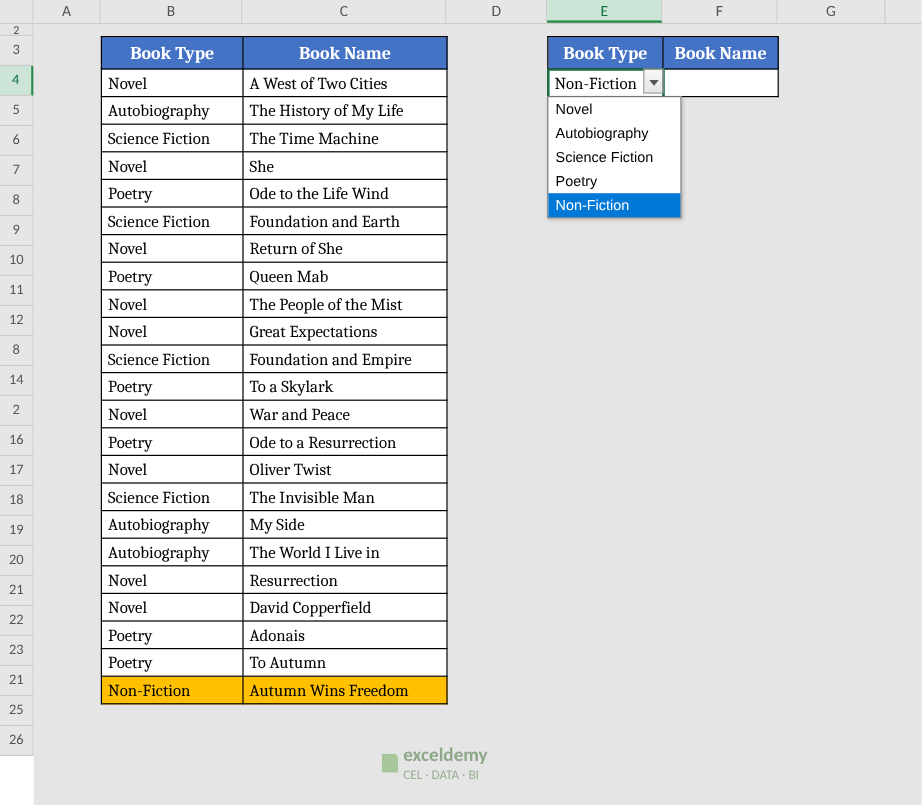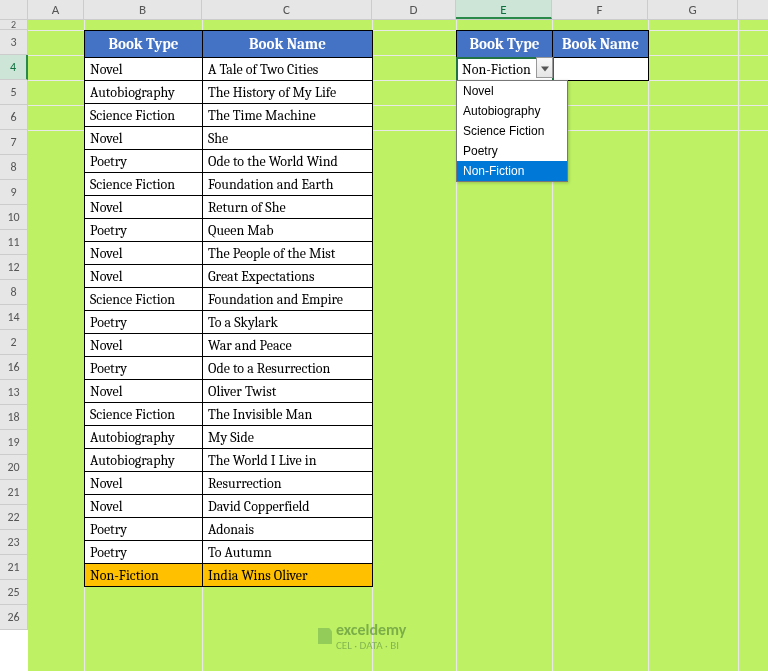--- a/index.html
+++ b/index.html
@@ -54,21 +54,21 @@
   }
   .rh.r2 { height: 10px; line-height: 10px; font-size: 10px; }
   .rh.active { background: #cce5d7; color: #0f7040; border-right: 2px solid #2a8a4a; }
   .ch.active { background: #cce5d7; color: #0f7040; border-bottom: 2px solid #2a8a4a; }
   .cells {
     position: absolute;
     left: 28px;
     top: 20px;
     right: 0;
     bottom: 0;
-    background: #bef264;
+    background: #e5e5e5;
   }
   .faint-grid {
     position: absolute;
     inset: 0;
   }
   .faint-col { position: absolute; top: 0; bottom: 0; border-right: 1px solid #e8e8e8; }
   .faint-row { position: absolute; left: 0; right: 0; border-bottom: 1px solid #e8e8e8; }
   .main-table {
     position: absolute;
     left: 56px;
@@ -207,21 +207,21 @@
     <div class="rh">7</div>
     <div class="rh">8</div>
     <div class="rh">9</div>
     <div class="rh">10</div>
     <div class="rh">11</div>
     <div class="rh">12</div>
     <div class="rh">8</div>
     <div class="rh">14</div>
     <div class="rh">2</div>
     <div class="rh">16</div>
-    <div class="rh">13</div>
+    <div class="rh">17</div>
     <div class="rh">18</div>
     <div class="rh">19</div>
     <div class="rh">20</div>
     <div class="rh">21</div>
     <div class="rh">22</div>
     <div class="rh">23</div>
     <div class="rh">21</div>
     <div class="rh">25</div>
     <div class="rh">26</div>
   </div>
@@ -245,37 +245,37 @@
     <table class="main-table">
       <thead>
         <tr>
           <th class="col-b">Book Type</th>
           <th class="col-c">Book Name</th>
         </tr>
       </thead>
       <tbody id="main-body">
           <tr>
             <td class="col-b">Novel</td>
-            <td class="col-c">A Tale of Two Cities</td>
+            <td class="col-c">A West of Two Cities</td>
           </tr>
           <tr>
             <td class="col-b">Autobiography</td>
             <td class="col-c">The History of My Life</td>
           </tr>
           <tr>
             <td class="col-b">Science Fiction</td>
             <td class="col-c">The Time Machine</td>
           </tr>
           <tr>
             <td class="col-b">Novel</td>
             <td class="col-c">She</td>
           </tr>
           <tr>
             <td class="col-b">Poetry</td>
-            <td class="col-c">Ode to the World Wind</td>
+            <td class="col-c">Ode to the Life Wind</td>
           </tr>
           <tr>
             <td class="col-b">Science Fiction</td>
             <td class="col-c">Foundation and Earth</td>
           </tr>
           <tr>
             <td class="col-b">Novel</td>
             <td class="col-c">Return of She</td>
           </tr>
           <tr>
@@ -333,21 +333,21 @@
           <tr>
             <td class="col-b">Poetry</td>
             <td class="col-c">Adonais</td>
           </tr>
           <tr>
             <td class="col-b">Poetry</td>
             <td class="col-c">To Autumn</td>
           </tr>
           <tr class="hl">
             <td class="col-b">Non-Fiction</td>
-            <td class="col-c">India Wins Oliver</td>
+            <td class="col-c">Autumn Wins Freedom</td>
           </tr>
         </tbody>
     </table>
 
     <table class="side-table">
       <thead>
         <tr>
           <th class="col-e">Book Type</th>
           <th class="col-f">Book Name</th>
         </tr>

